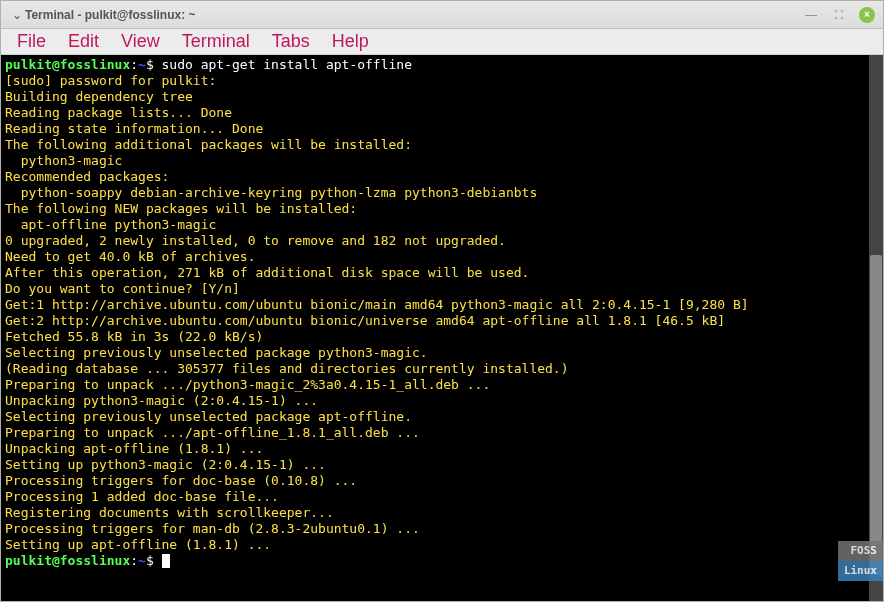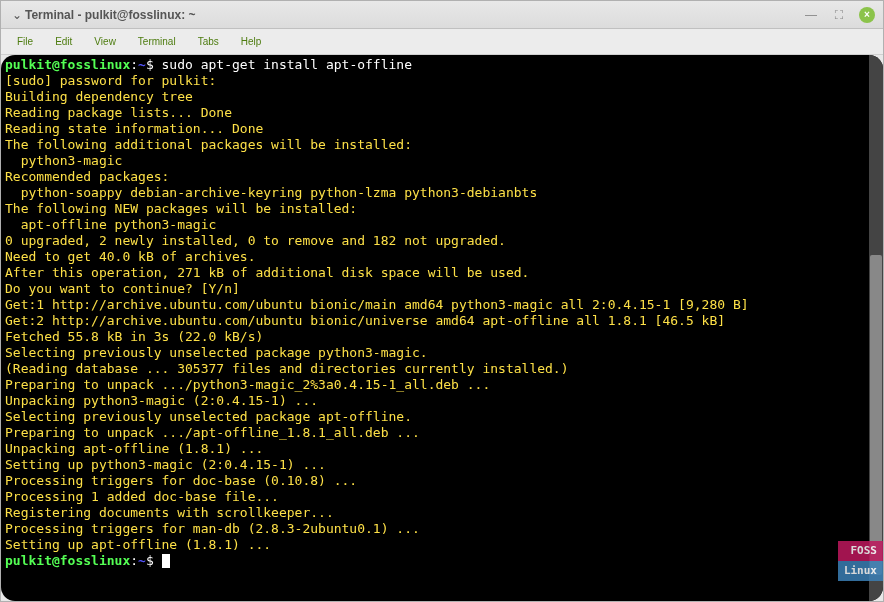--- a/index.html
+++ b/index.html
@@ -77,35 +77,34 @@
       height: 26px;
       background: #ececec;
       display: flex;
       align-items: center;
       padding: 0 6px;
       gap: 2px;
       border-bottom: 1px solid #d0d0d0;
     }
     .menu-item {
       padding: 3px 10px;
-      font-size: 10px;
-      color: #4d7c0f;
+      font-size: 18px;
+      color: #be185d;
       cursor: pointer;
     }
     .terminal-body {
       flex: 1;
       background: #000;
       padding: 2px 4px;
       font-family: 'DejaVu Sans Mono', 'Courier New', monospace;
       font-size: 13px;
       line-height: 16px;
       color: #fff;
       overflow: hidden;
       position: relative;
-      border-radius: 14px;
     }
     .term-line {
       white-space: pre;
       font-family: inherit;
     }
     .prompt-user {
       color: #54ff54;
       font-weight: bold;
     }
     .prompt-path {
@@ -147,21 +146,21 @@
     }
     .watermark {
       position: absolute;
       right: 0;
       bottom: 20px;
       display: flex;
       flex-direction: column;
       opacity: 0.85;
     }
     .wm-foss {
-      background: #be185d;
+      background: #737373;
       color: #fff;
       font-size: 11px;
       font-weight: bold;
       padding: 2px 6px;
       text-align: right;
     }
     .wm-linux {
       background: #3b7fb5;
       color: #fff;
       font-size: 11px;

